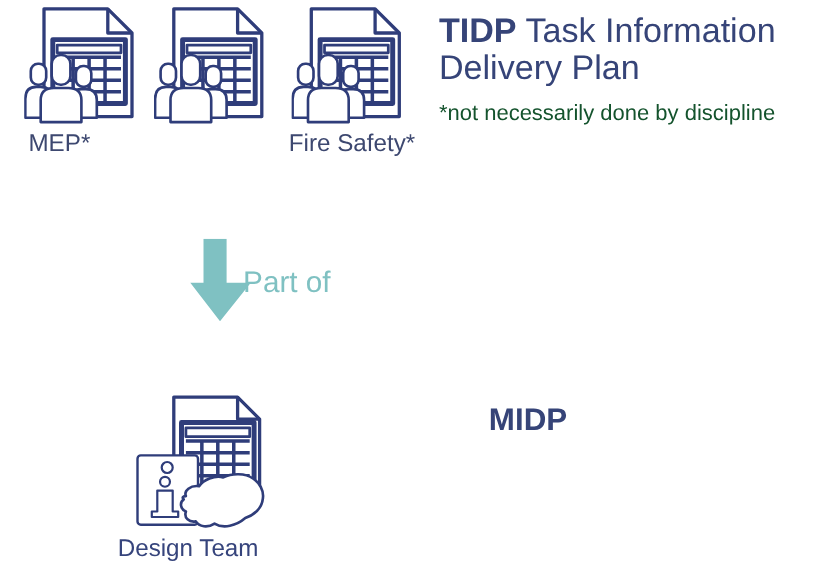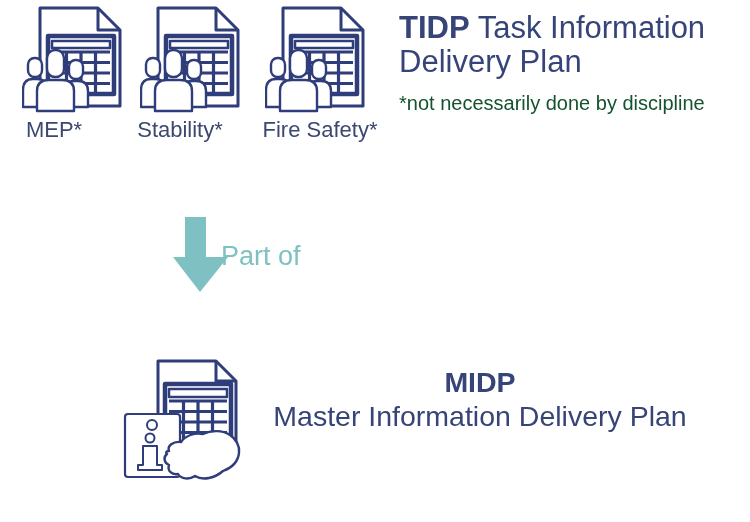--- a/index.html
+++ b/index.html
@@ -142,39 +142,38 @@
         <use href="#tidp-doc"></use>
       </svg>
   </div>
   <div class="doc-icon" style="left:265px; top:6px;">
     <svg width="100" height="110">
         <use href="#tidp-doc"></use>
       </svg>
   </div>
 
   <span class="icon-label" style="left:54px;">MEP*</span>
-  <span class="icon-label" style="left:180px;">Stability*</span>
   <span class="icon-label" style="left:320px;">Fire Safety*</span>
 
   <div class="tidp-title">
     <span class="acronym">TIDP</span><span> Task Information Delivery Plan</span>
   </div>
   <div class="tidp-note">*not necessarily done by discipline</div>
 
   <div class="part-of-arrow">
     <svg width="58" height="75" viewBox="0 0 58 75">
       <polygon points="14,0 35,0 35,40 57,40 29,75 2,40 14,40" fill="#7fc1c2"></polygon>
     </svg>
   </div>
   <span class="part-of-label">Part of</span>
 
   <div class="midp-icon">
     <svg width="142" height="132">
         <use href="#midp-doc"></use>
       </svg>
   </div>
+  <span class="design-team-label">Design Team</span>
 
   <div class="midp-text">
     <div class="acronym">MIDP</div>
-    <div>Master Information Delivery Plan</div>
   </div>
 
 </div>
 
 </body></html>

